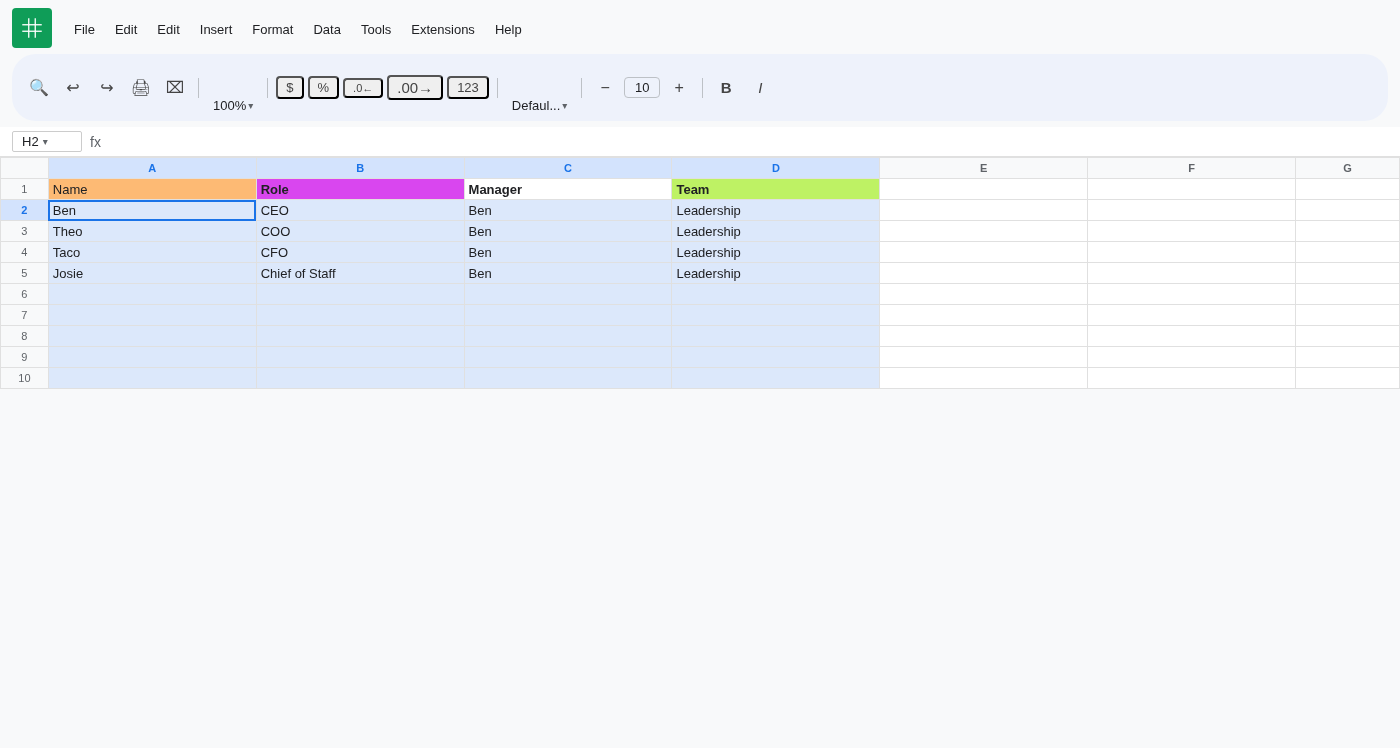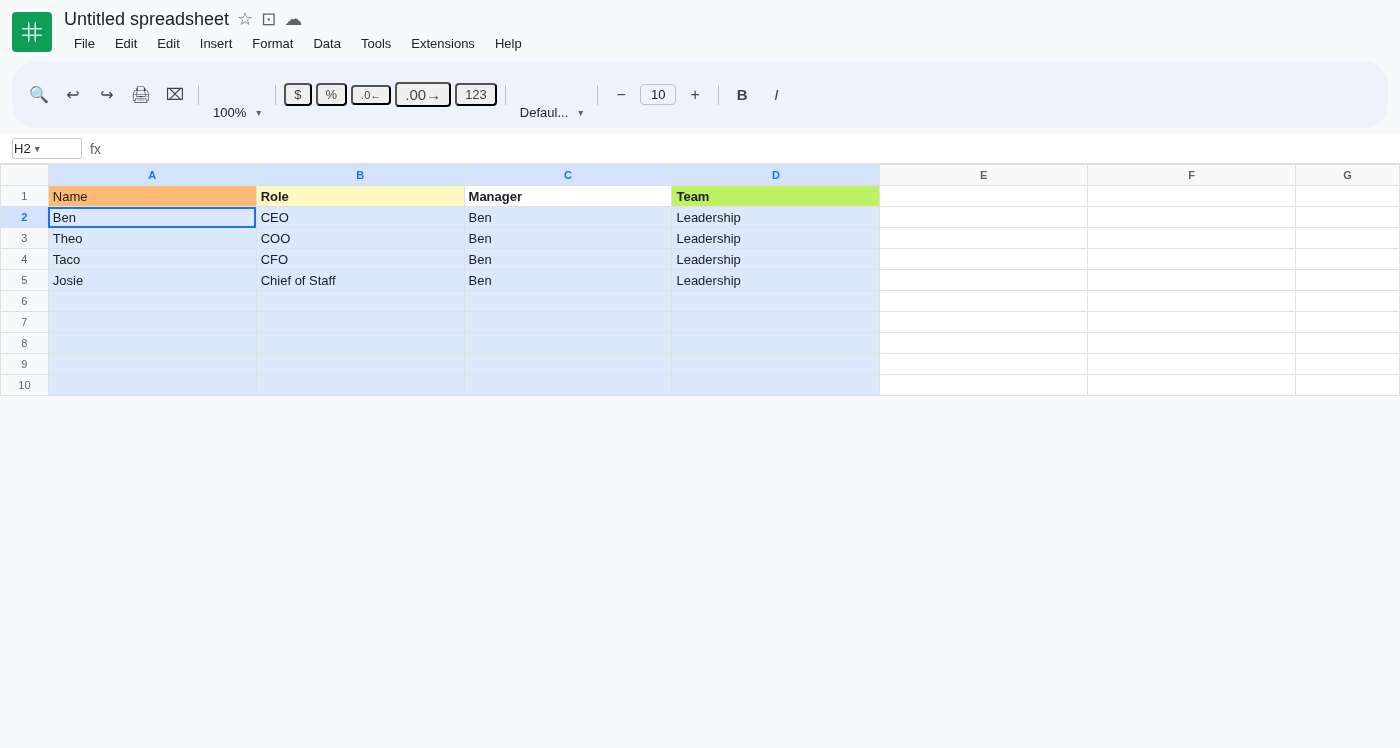--- a/index.html
+++ b/index.html
@@ -49,21 +49,21 @@
       display: flex; align-items: center; justify-content: center;
       border-radius: 4px;
       cursor: pointer;
       font-size: 16px;
       color: #444;
       background: none;
       border: none;
     }
     .toolbar-separator { width: 1px; height: 20px; background: #bdc1c6; margin: 0 4px; }
     .toolbar-zoom {
-      display: flex; align-items: center; gap: 10px;
+      display: flex; align-items: center; gap: 2px;
       font-size: 13px; padding: 2px 6px; cursor: pointer; margin-top: 36px;
     }
     .toolbar-dropdown-arrow { font-size: 10px; color: #5f6368; }
     .toolbar-format-btn {
       padding: 2px 8px; font-size: 13px; cursor: pointer;
       border-radius: 4px; color: #444;
     }
     .font-size-box {
       border: 1px solid #bdc1c6;
       border-radius: 4px;
@@ -79,21 +79,21 @@
       display: flex;
       align-items: center;
       padding: 4px 12px;
       border-bottom: 1px solid #e0e0e0;
       background: #fff;
       gap: 8px;
     }
     #cell-ref-box {
       display: flex; align-items: center; gap: 4px;
       border: 1px solid #ccc; border-radius: 2px;
-      padding: 2px 1px; font-size: 13px; min-width: 70px;
+      padding: 2px 9px; font-size: 13px; min-width: 70px;
       cursor: pointer;
     }
     #formula-fx { font-size: 14px; color: #5f6368; }
     #formula-input { flex: 1; border: none; outline: none; font-size: 13px; background: transparent; }
 
     
     #sheet-container {
       background: #fff;
       overflow: auto;
     }
@@ -167,26 +167,20 @@
   <div id="app-icon">
     <svg viewBox="0 0 24 24" fill="white">
       <rect x="3" y="3" width="18" height="18" rx="2" fill="#0f9d58"></rect>
       <line x1="3" y1="9" x2="21" y2="9" stroke="white" stroke-width="1.2"></line>
       <line x1="3" y1="15" x2="21" y2="15" stroke="white" stroke-width="1.2"></line>
       <line x1="9" y1="3" x2="9" y2="21" stroke="white" stroke-width="1.2"></line>
       <line x1="15" y1="3" x2="15" y2="21" stroke="white" stroke-width="1.2"></line>
     </svg>
   </div>
   <div id="title-area">
-    <div id="title-row">
-      <span id="spreadsheet-title">Untitled spreadsheet</span>
-      <span class="title-icon">☆</span>
-      <span class="title-icon">⊡</span>
-      <span class="title-icon">☁</span>
-    </div>
     <div id="menu-bar">
       <span class="menu-item">File</span>
       <span class="menu-item">Edit</span>
       <span class="menu-item">Edit</span>
       <span class="menu-item">Insert</span>
       <span class="menu-item">Format</span>
       <span class="menu-item">Data</span>
       <span class="menu-item">Tools</span>
       <span class="menu-item">Extensions</span>
       <span class="menu-item">Help</span>
@@ -245,21 +239,21 @@
         <th class="col-header col-d col-header-selected">D</th>
         <th class="col-header col-e">E</th>
         <th class="col-header col-f">F</th>
         <th class="col-header col-g">G</th>
       </tr>
     </thead>
     <tbody id="sheet-body">
     <tr>
           <td class="row-num">1</td>
           <td style="font-weight: normal; background: #fdba74;">Name</td>
-          <td style="font-weight: bold; background: #fef9c3; margin-top: 10px;">Role</td>
+          <td style="font-weight: bold; background: #d946ef; margin-top: 10px;">Role</td>
           <td style="font-weight: bold; background: rgb(255, 255, 255);">Manager</td>
           <td style="font-weight: bold; background: #bef264;">Team</td>
           <td style="font-weight: bold; background: rgb(255, 255, 255);"></td>
           <td style="font-weight: bold; background: rgb(255, 255, 255);"></td>
           <td style="font-weight: bold; background: rgb(255, 255, 255);"></td>
         </tr>
         <tr>
           <td class="row-num row-num-selected">2</td>
           <td class="cell-blue" style="outline: rgb(26, 115, 232) solid 2px; outline-offset: -2px;">Ben</td>
           <td class="cell-blue">CEO</td>

